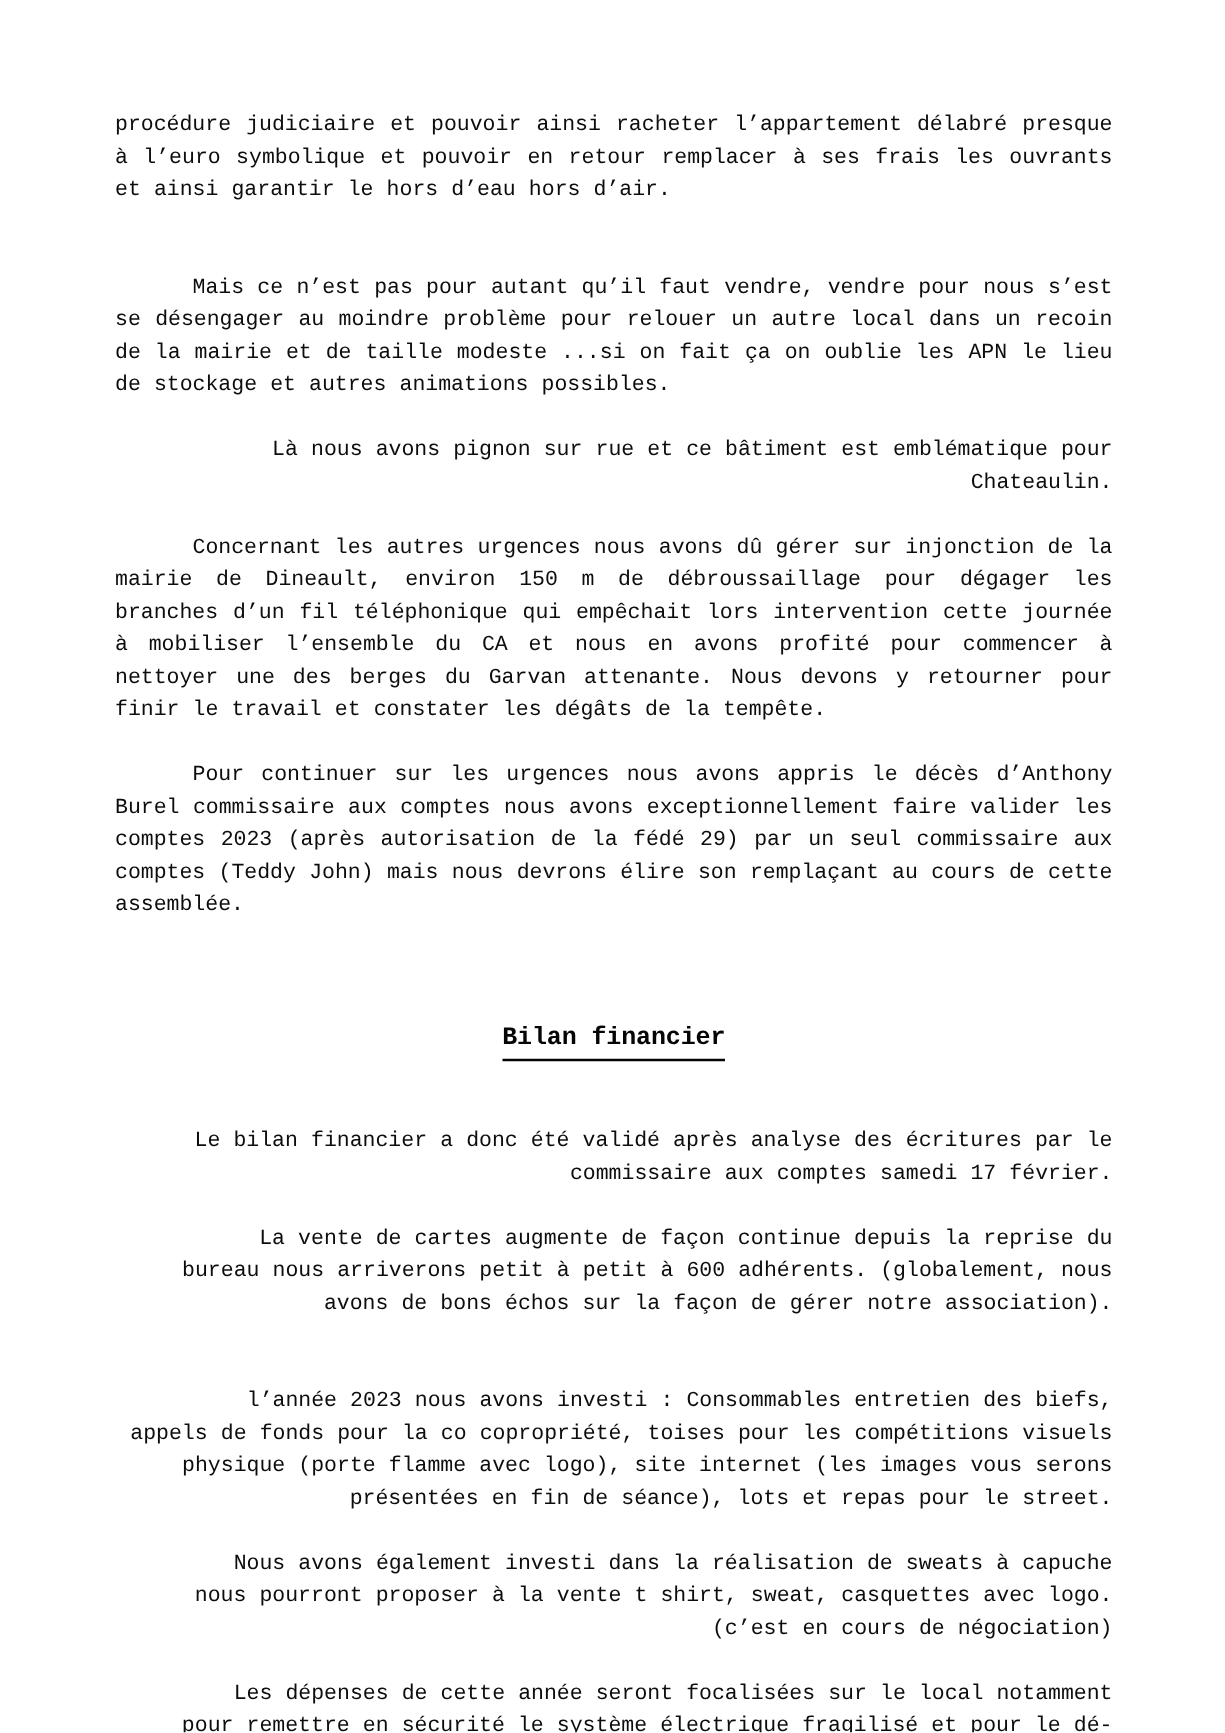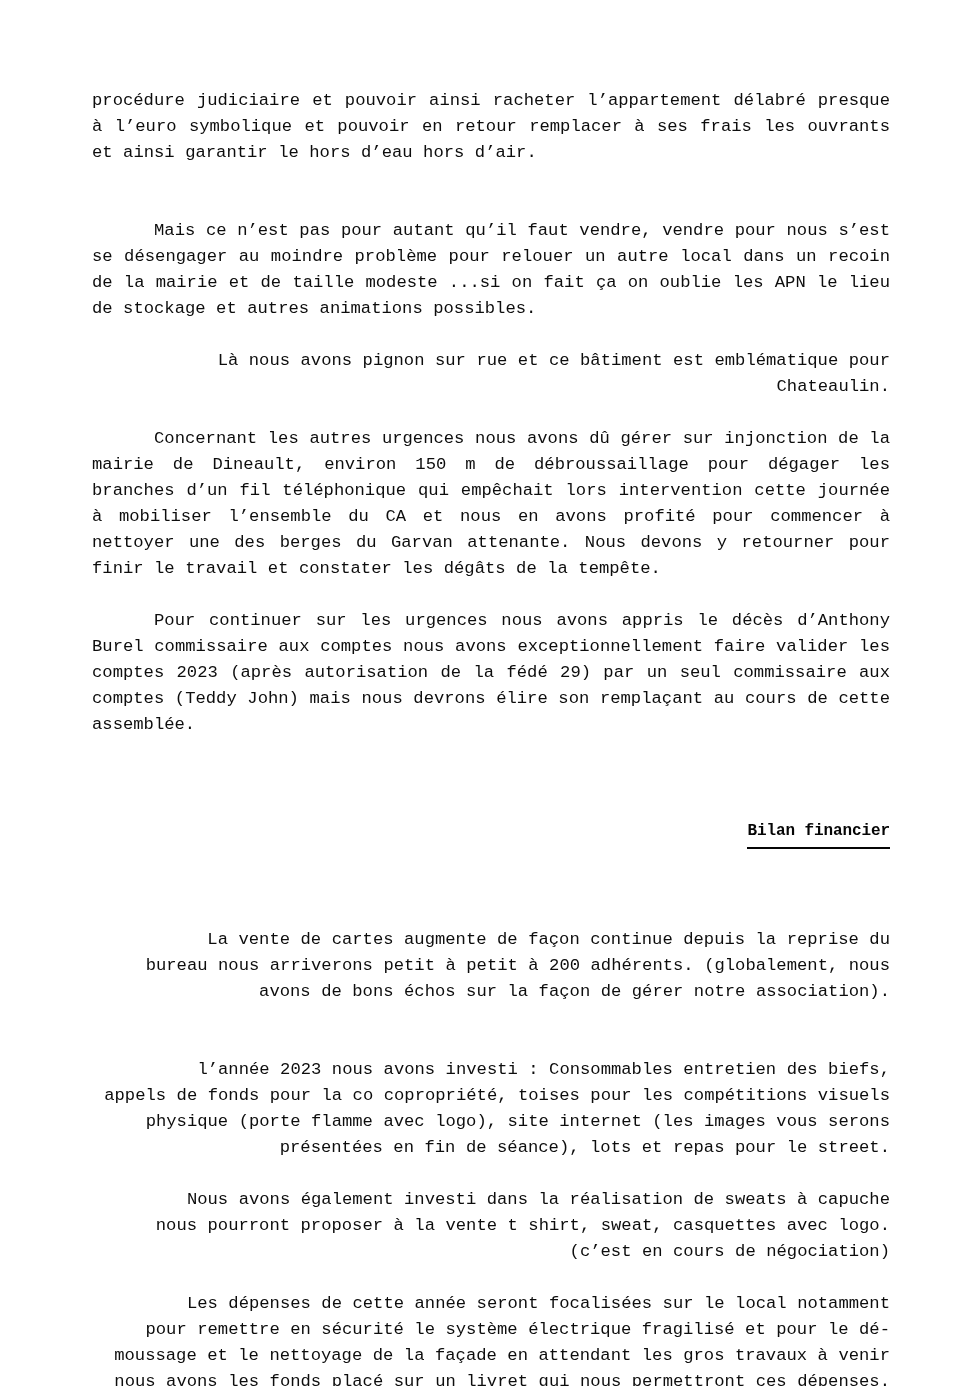--- a/index.html
+++ b/index.html
@@ -56,26 +56,26 @@
     text-indent: 0;
   }
 
   
   .gap-sm { height: 26px; }
   .gap-lg { height: 52px; }
   .gap-xl { height: 78px; }
 
   h2.section-heading {
     margin: 0;
-    font-size: 16px;
+    font-size: 20px;
     line-height: 30px;
     font-weight: bold;
     letter-spacing: -0.1px;
     color: #050505;
-    text-align: right;
+    text-align: center;
   }
 
   h2.section-heading .underline-text {
     display: inline-block;
     border-bottom: 2.4px solid #050505;
     padding-bottom: 1px;
   }
 </style>
 </head>
 <body>
@@ -106,24 +106,25 @@
     <p class="para indent">Pour continuer sur les urgences nous avons appris le décès  d’Anthony Burel commissaire aux comptes nous avons exceptionnellement faire valider les comptes 2023 (après autorisation de la fédé 29)    par un seul commissaire aux comptes (Teddy John) mais nous devrons élire son remplaçant au cours de cette assemblée.</p>
 
     <div class="gap-xl"></div>
 
     <h2 class="section-heading">
       <span class="underline-text">Bilan financier</span>
     </h2>
 
     <div class="gap-lg"></div>
 
+    <p class="para noindent left">Le  bilan financier a donc été  validé  après analyse des écritures  par le commissaire aux comptes samedi 17 février.</p>
 
     <div class="gap-sm"></div>
 
-    <p class="para indent left">La vente de cartes augmente de façon continue depuis la reprise du bureau nous arriverons petit à petit à 200 adhérents.  (globalement, nous avons de bons échos sur la façon de gérer notre association).</p>
+    <p class="para indent left">La vente de cartes augmente de façon continue depuis la reprise du bureau nous arriverons petit à petit à 600 adhérents.  (globalement, nous avons de bons échos sur la façon de gérer notre association).</p>
 
     <div class="gap-sm"></div>
 
 
     <div class="gap-sm"></div>
 
     <p class="para indent left">l’année 2023 nous avons investi : Consommables entretien des biefs, appels de fonds pour la co copropriété,  toises pour les compétitions  visuels physique (porte flamme avec logo), site internet (les images vous serons présentées en fin de séance), lots et repas  pour le street.</p>
 
     <div class="gap-sm"></div>
 

